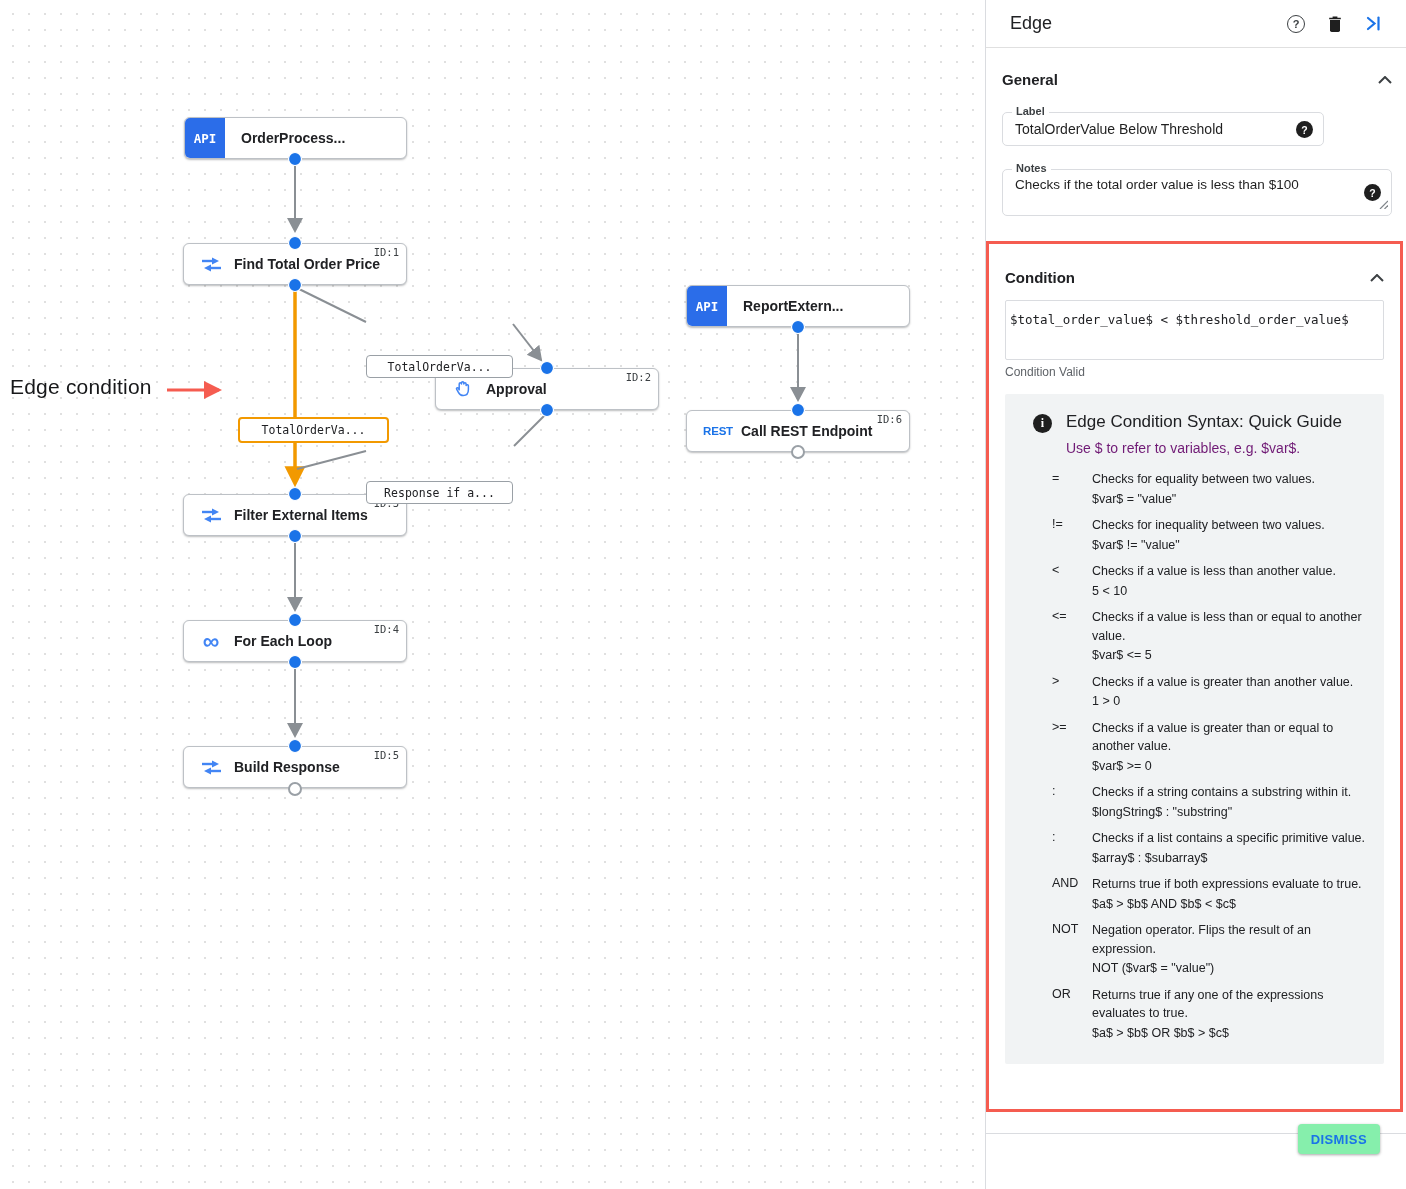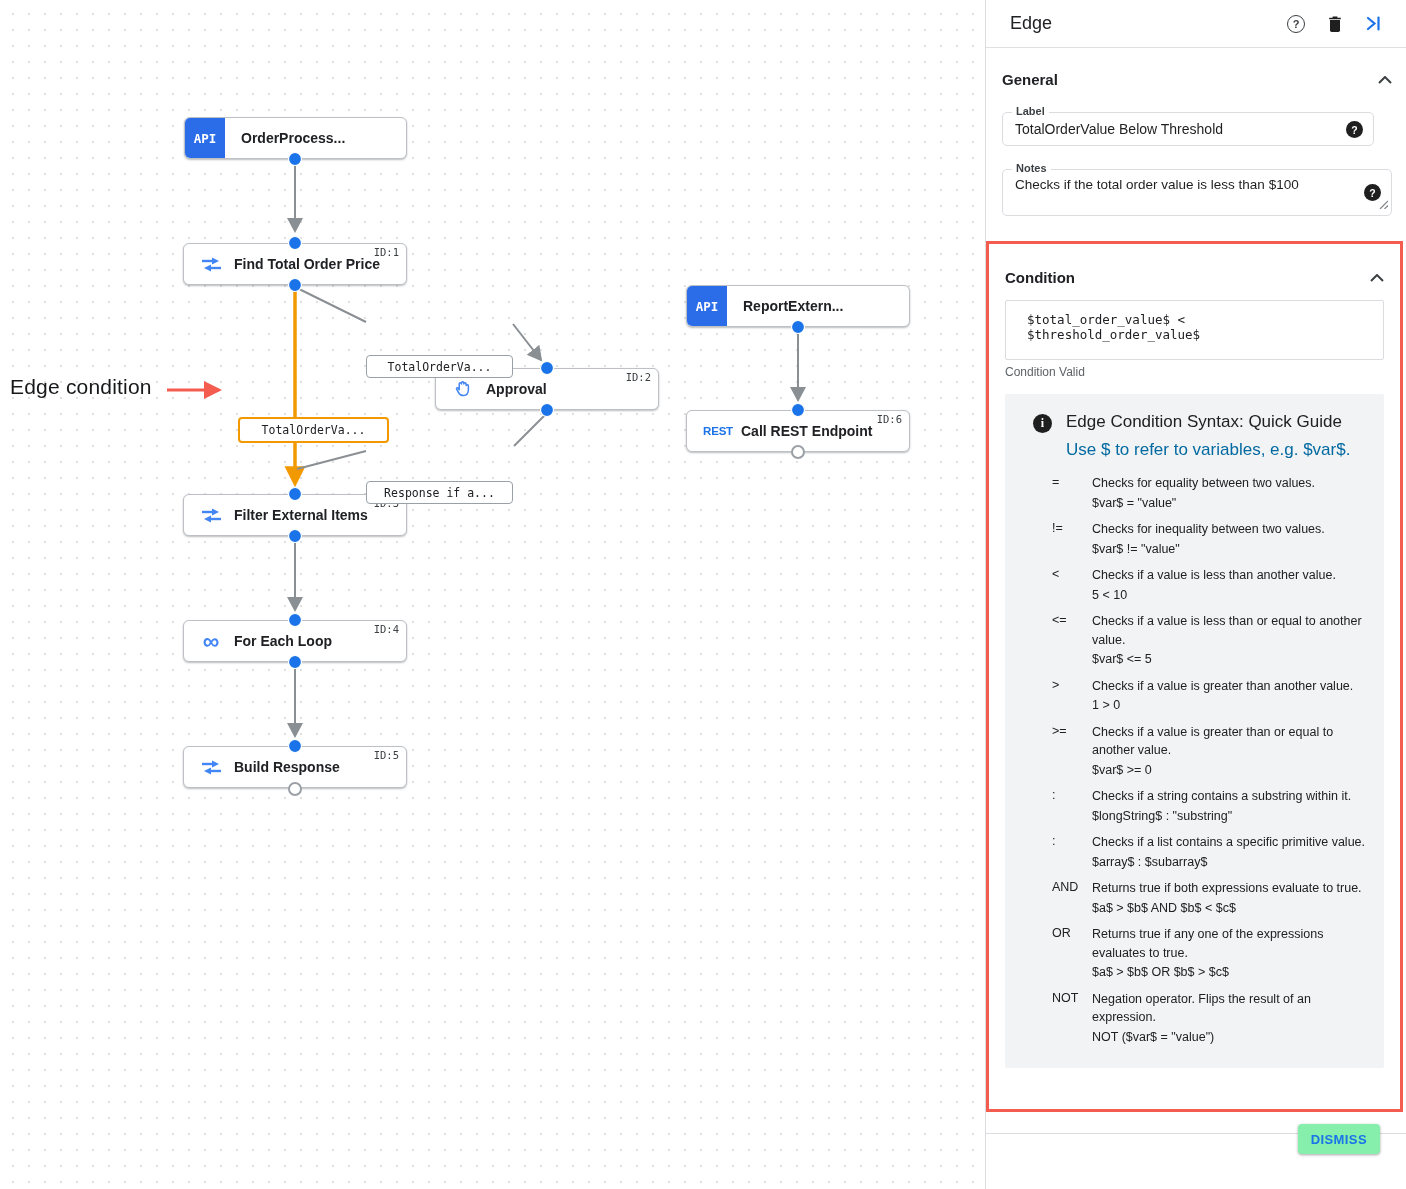--- a/index.html
+++ b/index.html
@@ -51,39 +51,39 @@
   .general { position:absolute; left:16px; right:14px; top:70px; }
   .field { position:absolute; border:1px solid #dadce0; border-radius:5px; background:#fff; }
   .field .flabel { position:absolute; top:-8px; left:9px; background:#fff; padding:0 4px;
           font-size:11px; font-weight:bold; color:#3c4043; }
   .field .fvalue { border:none; outline:none; width:100%; font-size:14px; color:#1f1f1f;
           font-family:"Liberation Sans", sans-serif; background:transparent;
           padding:8px 34px 6px 12px; }
   .fhelp { position:absolute; right:10px; width:17px; height:17px; border-radius:50%;
           background:#1f1f1f; color:#fff; font-size:10.5px; font-weight:bold;
           display:flex; align-items:center; justify-content:center; }
-  .field-label { left:16px; top:112px; width:372px; height:34px; }
+  .field-label { left:16px; top:112px; width:322px; height:34px; }
   .field-notes { left:16px; top:169px; width:390px; height:47px; }
   .notes-text { font-size:13.5px; color:#1f1f1f; padding:7px 34px 0 12px; }
   .resize-h { position:absolute; right:3px; bottom:2px; }
 
   .cond-wrap { position:absolute; left:0; top:241px; width:417px; height:871px;
           border:3px solid #f55c50; background:#fff; overflow:hidden; }
   .cond-head { margin:24px 16px 0 16px; }
   .cond-box { margin:14px 16px 4px 16px; border:1px solid #dadce0; border-radius:2px;
-          height:60px; padding:11px 21px; font-family:"DejaVu Sans Mono", monospace;
+          height:60px; padding:11px 4px; font-family:"DejaVu Sans Mono", monospace;
           font-size:12.5px; color:#202124; }
   .cond-status { margin:5px 16px 15px 16px; font-size:12px; color:#5f6368; }
   .guide { margin:13px 16px 0 16px; background:#f1f3f4; border-radius:2px; padding:18px 14px 14px 14px; }
   .guide-head { display:flex; }
   .info-circ { width:19px; height:19px; border-radius:50%; background:#1f1f1f; color:#fff;
           font-size:12px; font-weight:bold; display:flex; align-items:center; justify-content:center;
           margin:2px 14px 0 14px; flex:none; font-family:"Liberation Serif", serif; }
   .guide-title { font-size:17px; color:#202124; }
-  .guide-intro { font-size:17px; margin:7px 0 14px 47px; color:#0369a1; }
+  .guide-intro { font-size:14px; margin:7px 0 14px 47px; color:#701a75; }
   .grow { display:flex; margin:0 0 8px 33px; }
   .gop { width:40px; flex:none; font-size:12.5px; color:#202124; padding-top:1px; }
   .gtxt { flex:1; }
   .gdesc { font-size:12.5px; line-height:18.5px; color:#202124; max-width:286px; }
   .gex { font-size:12.5px; line-height:18.5px; color:#202124; }
 
   .footer-divider { position:absolute; left:0; top:1133px; width:100%; height:1px; background:#dadce0; }
   .dismiss-btn { position:absolute; right:26px; top:1124px; height:30px; padding:0 13px;
           background:#86efac; border:none; border-radius:4px; box-shadow:0 1px 3px rgba(0,0,0,.35);
           color:#1a73e8; font-weight:bold; font-size:13px; letter-spacing:.4px;
@@ -323,26 +323,26 @@
         </div>
         <div class="grow">
           <span class="gop">:</span>
           <span class="gtxt"><span class="gdesc" style="display:block">Checks if a list contains a specific primitive value.</span><span class="gex">$array$ : $subarray$</span></span>
         </div>
         <div class="grow">
           <span class="gop">AND</span>
           <span class="gtxt"><span class="gdesc" style="display:block">Returns true if both expressions evaluate to true.</span><span class="gex">$a$ &gt; $b$ AND $b$ &lt; $c$</span></span>
         </div>
         <div class="grow">
+          <span class="gop">NOT</span>
+          <span class="gtxt"><span class="gdesc" style="display:block">Negation operator. Flips the result of an expression.</span><span class="gex">NOT ($var$ = "value")</span></span>
+        </div>
+        <div class="grow">
           <span class="gop">OR</span>
           <span class="gtxt"><span class="gdesc" style="display:block">Returns true if any one of the expressions evaluates to true.</span><span class="gex">$a$ &gt; $b$ OR $b$ &gt; $c$</span></span>
-        </div>
-        <div class="grow">
-          <span class="gop">NOT</span>
-          <span class="gtxt"><span class="gdesc" style="display:block">Negation operator. Flips the result of an expression.</span><span class="gex">NOT ($var$ = "value")</span></span>
         </div>
       </div>
     </div>
 
     <div class="footer-divider"></div>
     <button class="dismiss-btn">DISMISS</button>
   </div>
 </div>
 
 </body></html>

